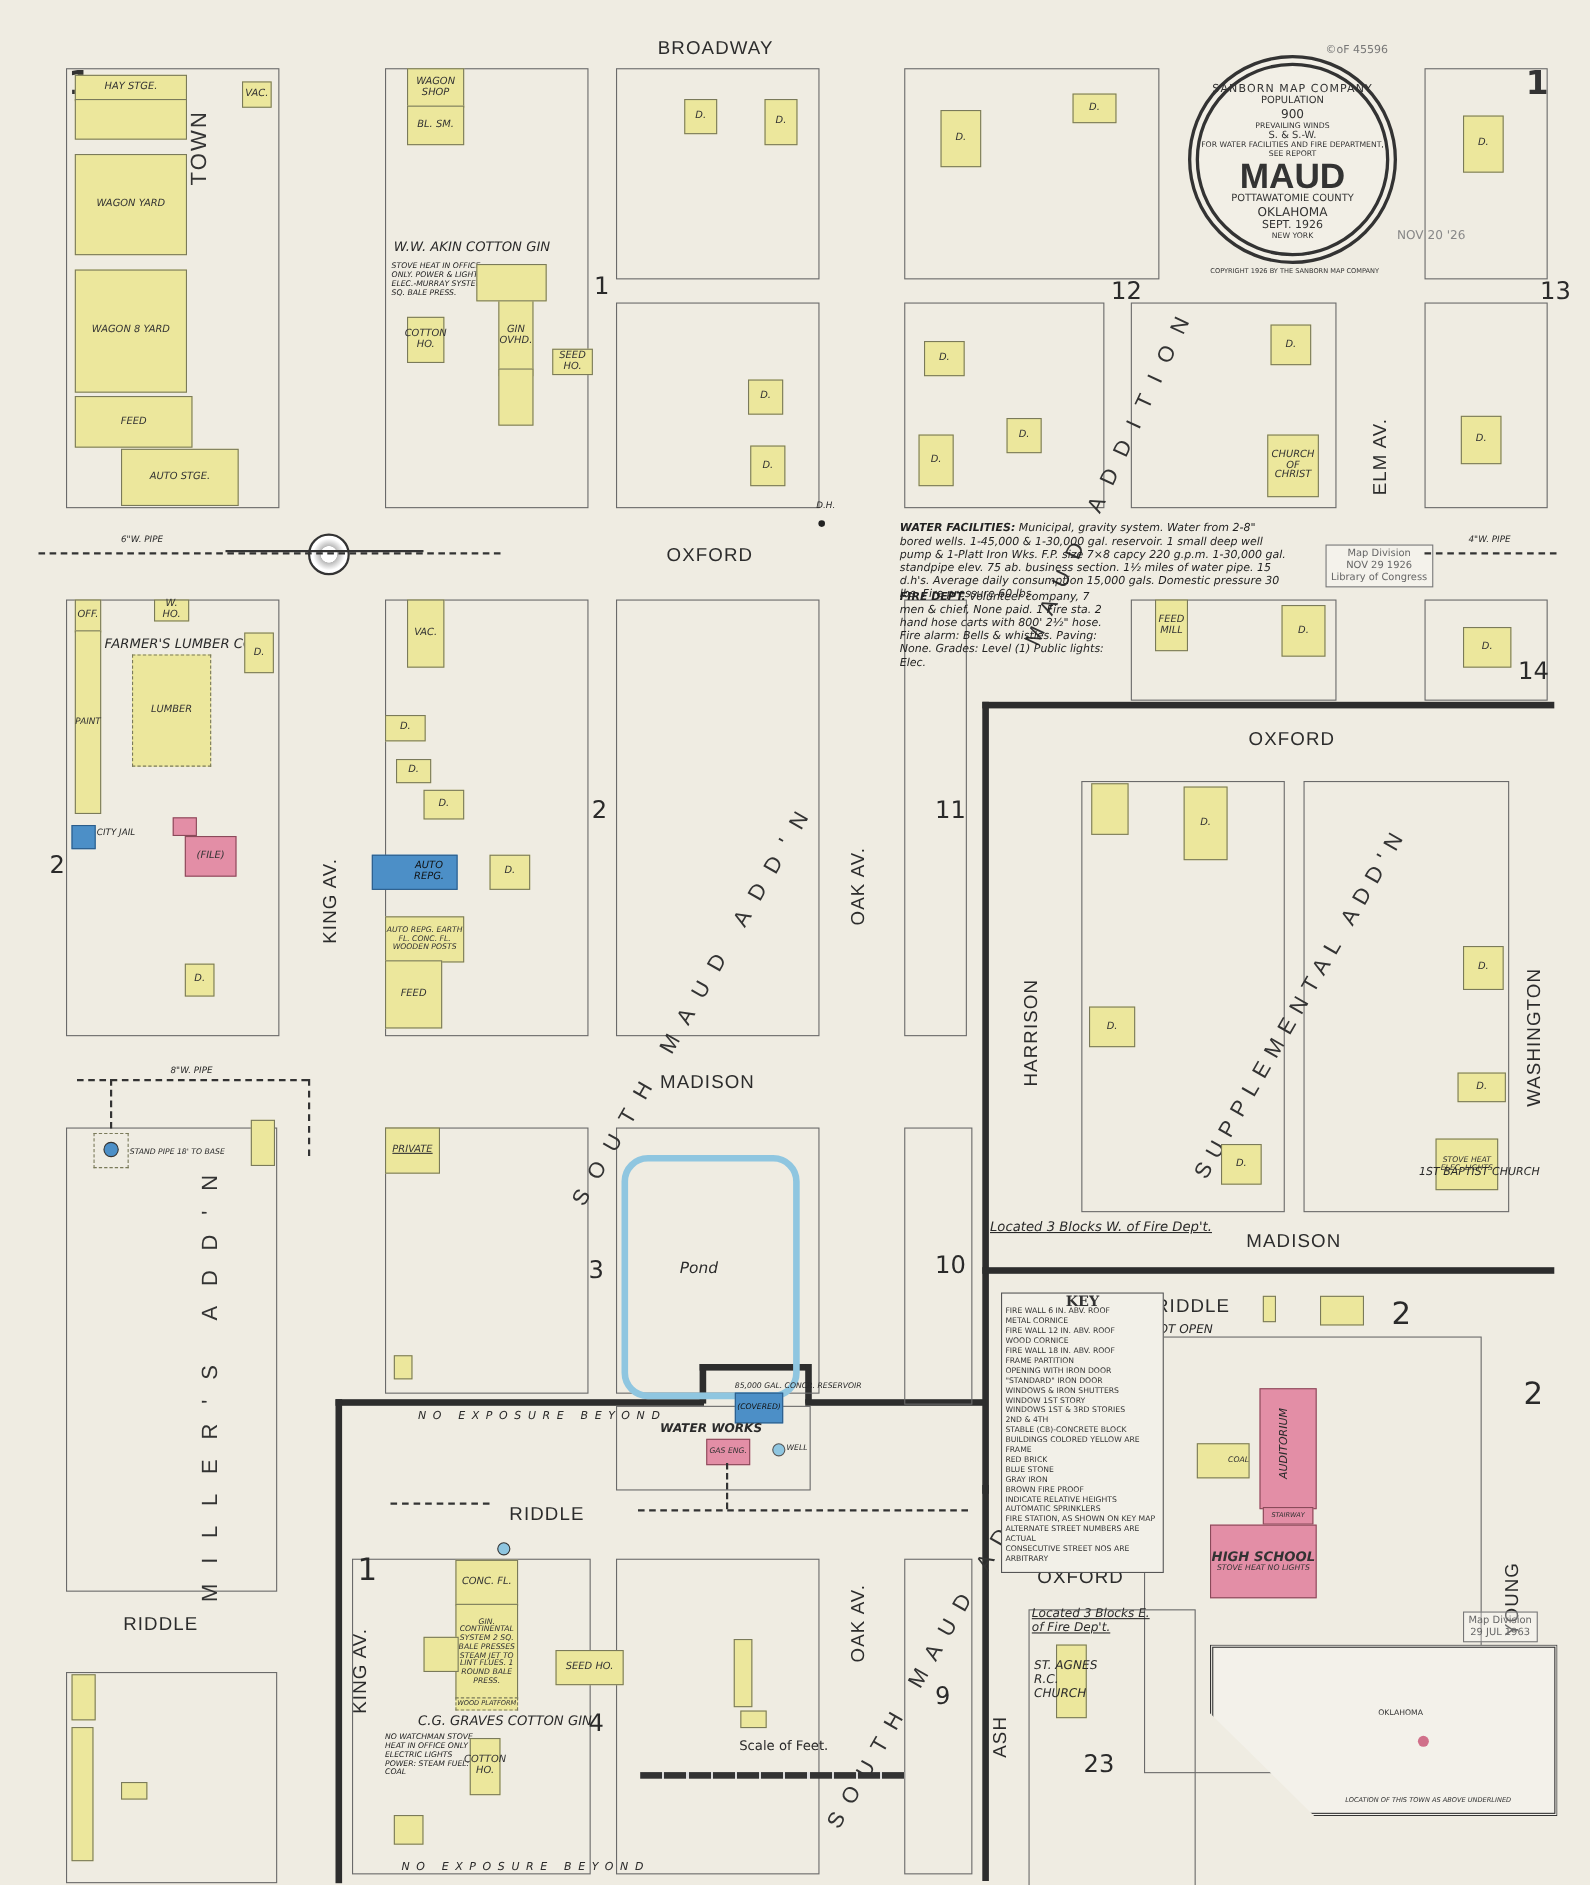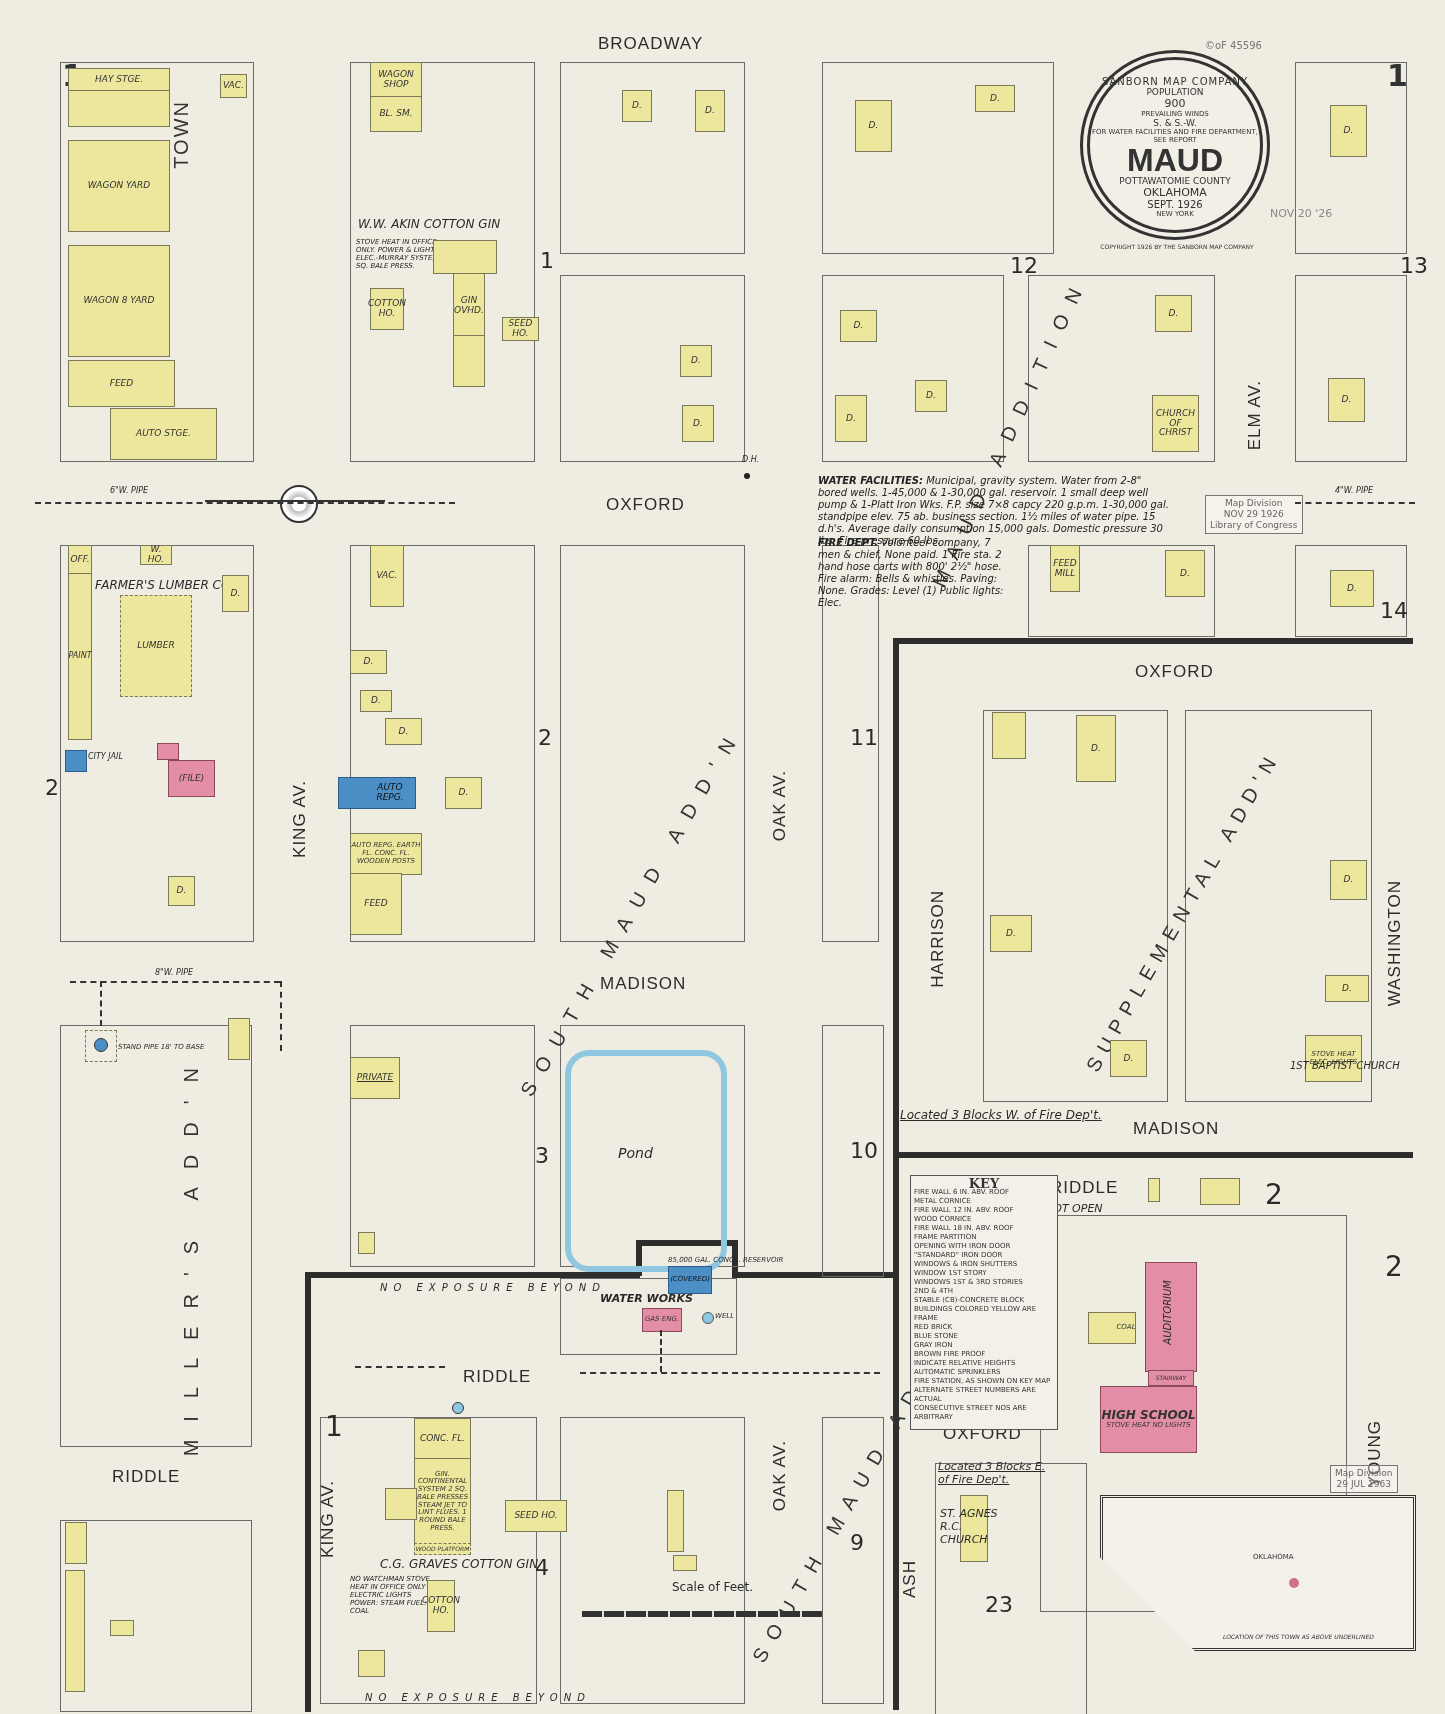--- a/index.html
+++ b/index.html
@@ -189,21 +189,21 @@
 <div class="label" style="left:900px;top:1108px;text-decoration:underline;font-size:12px;">Located 3 Blocks W. of Fire Dep't.</div>
 
 <div class="bld dashed" style="left:85px;top:1030px;width:30px;height:30px;background:transparent;"></div>
 <div class="abs" style="left:94px;top:1038px;width:12px;height:12px;border-radius:50%;background:#4c8fc7;border:1px solid #333;"></div>
 <div class="label" style="left:118px;top:1043px;font-size:7px;">STAND PIPE 18' TO BASE</div>
 <div class="bld" style="left:228px;top:1018px;width:20px;height:40px;"></div>
 <div class="bld" style="left:65px;top:1522px;width:20px;height:40px;"></div>
 <div class="bld" style="left:65px;top:1570px;width:18px;height:120px;"></div>
 <div class="bld" style="left:110px;top:1620px;width:22px;height:14px;"></div>
 
-<div class="bld" style="left:350px;top:1057px;width:48px;height:40px;text-decoration:underline;">PRIVATE</div>
+<div class="bld" style="left:350px;top:1025px;width:48px;height:40px;text-decoration:underline;">PRIVATE</div>
 <div class="bld" style="left:358px;top:1232px;width:15px;height:20px;"></div>
 <div class="pond" style="left:565px;top:1050px;width:150px;height:210px;"></div>
 <div class="label" style="left:618px;top:1145px;font-size:14px;">Pond</div>
 <div class="bld blue" style="left:668px;top:1266px;width:42px;height:26px;font-size:7px;">(COVERED)</div>
 <div class="label" style="left:668px;top:1256px;font-size:7px;">85,000 GAL. CONCR. RESERVOIR</div>
 <div class="label" style="left:600px;top:1292px;font-size:11px;font-weight:bold;">WATER WORKS</div>
 <div class="bld red" style="left:642px;top:1308px;width:38px;height:22px;font-size:7px;">GAS ENG.</div>
 <div class="abs" style="left:702px;top:1312px;width:10px;height:10px;border-radius:50%;background:#8fc6e0;border:1px solid #555;"></div>
 <div class="label" style="left:715px;top:1312px;font-size:7px;">WELL</div>
 <div class="label" style="left:380px;top:1282px;font-size:10px;letter-spacing:6px;">NO EXPOSURE BEYOND</div>

